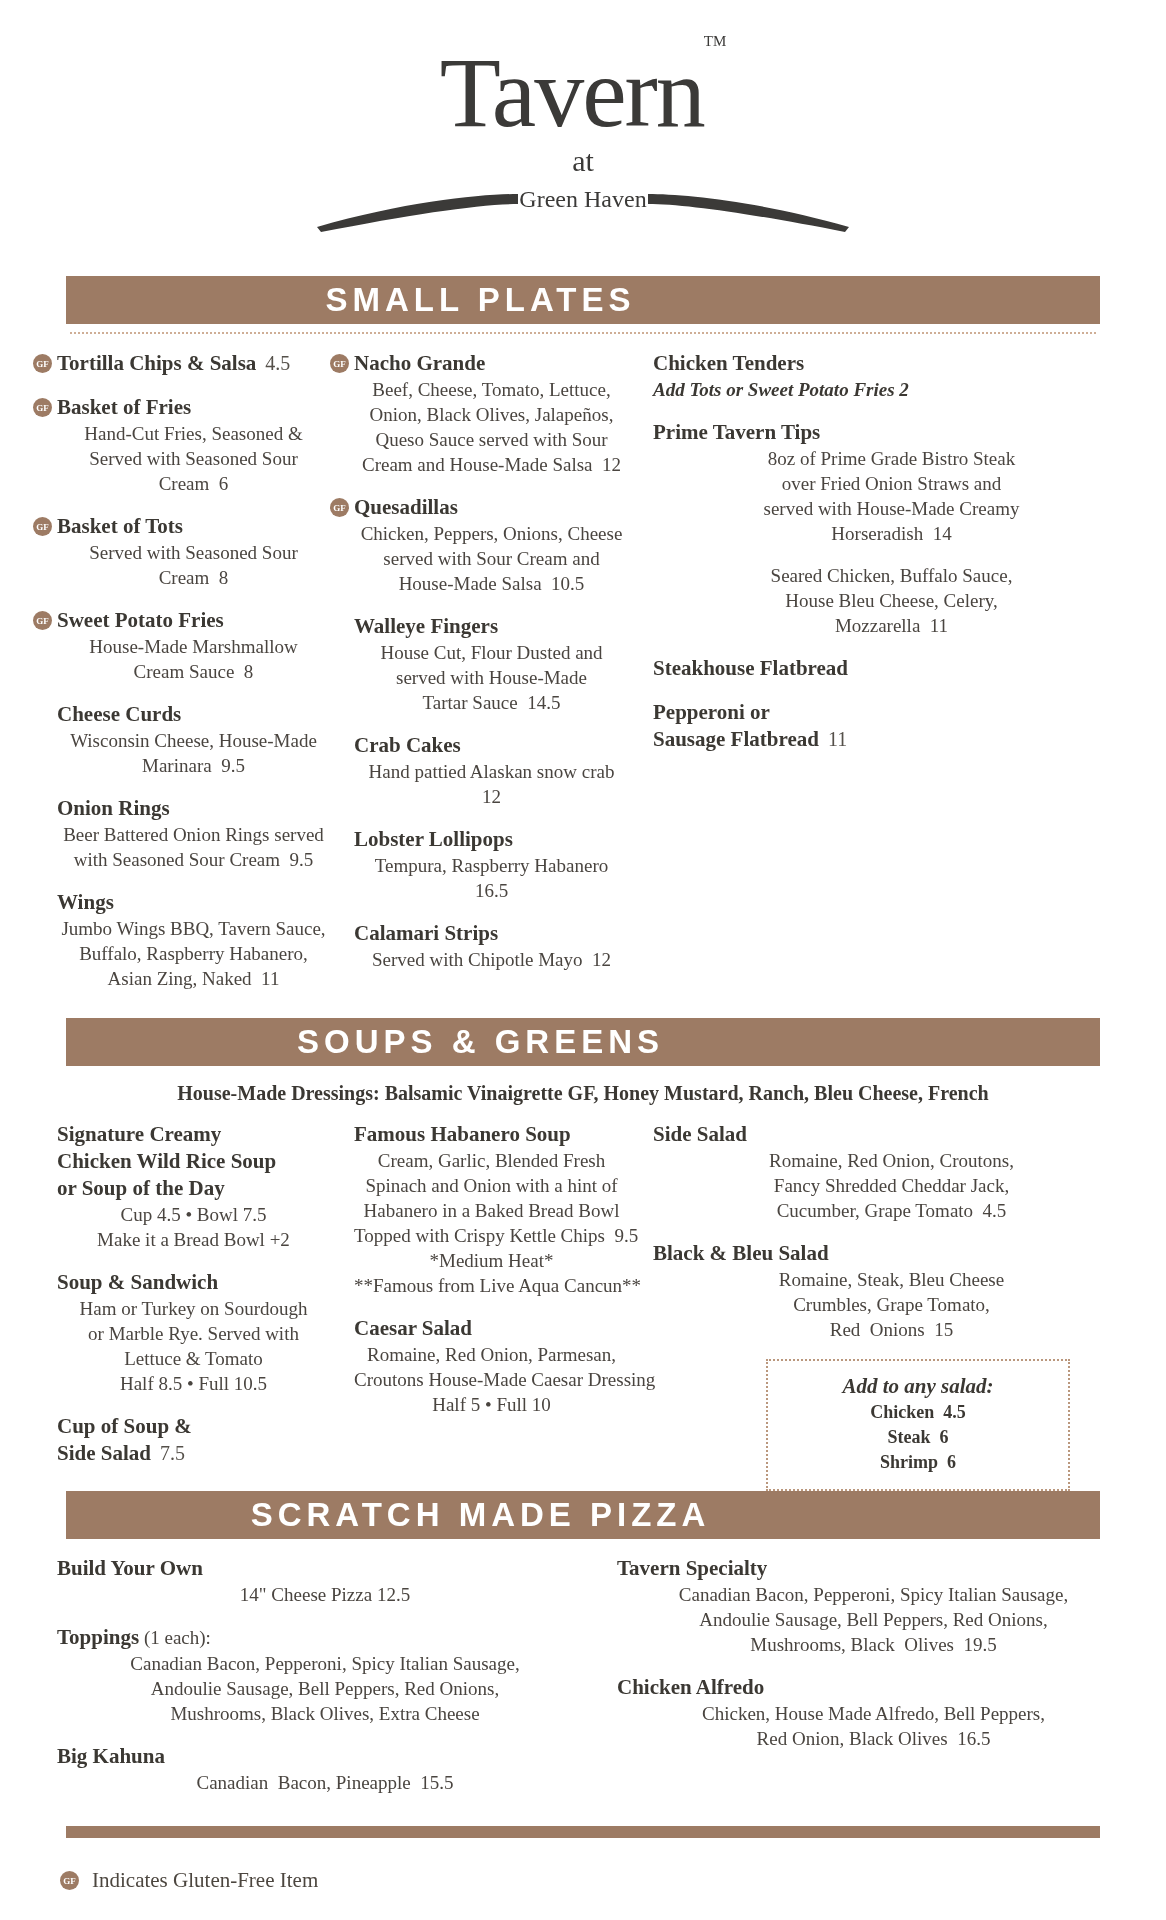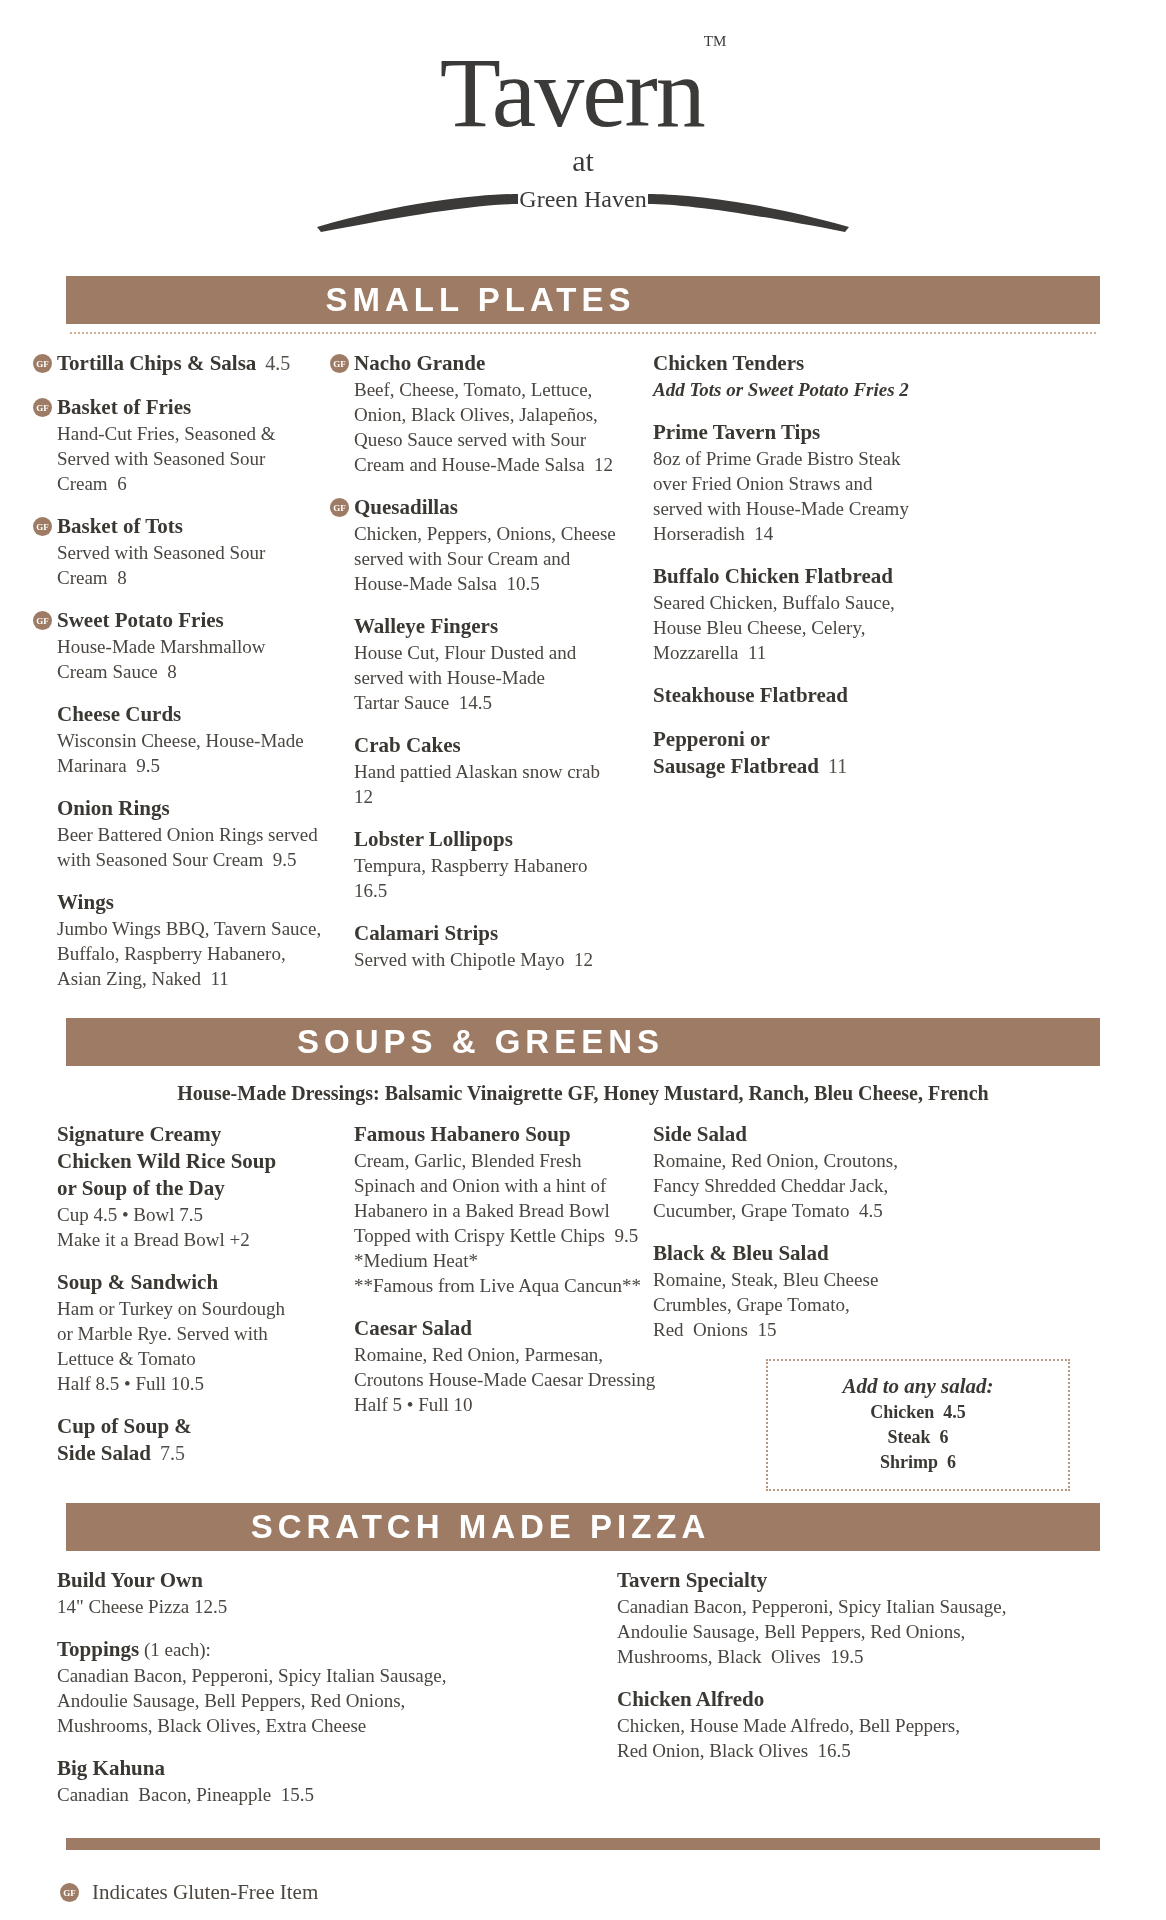--- a/index.html
+++ b/index.html
@@ -20,34 +20,34 @@
   .dotted-line{border-top:2px dotted #cfae96;margin:8px 70px 0;height:0;}
   
   .cols{display:grid;margin:16px 36px 0 33px;align-items:start;}
   .cols-3{grid-template-columns:297px 299px 1fr;}
   .cols-2{grid-template-columns:560px 1fr;}
   .item{margin-bottom:17px;position:relative;padding-left:24px;}
   .item-title{font-weight:bold;font-size:21px;line-height:27px;color:#3b3833;}
   .nm{white-space:pre-line;}
   .price{font-weight:normal;font-size:20px;color:#55504a;margin-left:9px;}
   .sfx{font-weight:normal;font-size:19px;color:#4a4540;}
-  .item-desc{font-size:19px;line-height:25px;color:#4a4540;white-space:pre;}
+  .item-desc{font-size:19px;line-height:25px;color:#4a4540;white-space:pre;text-align:center;}
   .item-note{font-style:italic;font-weight:bold;font-size:19px;line-height:25px;color:#3b3833;white-space:pre;}
   .gf{width:19px;height:19px;border-radius:50%;background:#9d7b64;color:#fff;
       font-family:"Liberation Serif",serif;font-weight:bold;font-size:9px;
       display:inline-flex;align-items:center;justify-content:center;flex:0 0 auto;}
   .item .gf{position:absolute;left:0;top:4px;}
   
   .dressings{text-align:center;font-weight:bold;font-size:20px;color:#3b3833;margin-top:16px;}
   .soups-bar{margin-top:10px;}
   .addon-box{margin-left:137px;margin-top:14px;width:264px;border:2px dotted #ba977d;
              padding:12px 18px 14px;text-align:center;}
   .addon-title{font-weight:bold;font-style:italic;font-size:21px;line-height:27px;color:#3b3833;}
   .addon-opt{font-weight:bold;font-size:18px;line-height:25px;color:#3b3833;white-space:pre;}
-  .pizza-bar{margin-top:12px;}
+  .pizza-bar{}
   
   .footer-bar{height:12px;background:#9d7b64;margin:14px 66px 0;}
   .footer-row{display:flex;justify-content:space-between;align-items:center;margin:30px 66px 0 60px;}
   .legend{display:flex;align-items:center;font-size:21px;color:#4c463f;}
   .legend .gf{margin-right:13px;}
   .gratuity{font-size:20px;color:#4c463f;}
 </style>
 </head>
 <body>
 
@@ -155,21 +155,20 @@
             <div class="item-note">Add Tots or Sweet Potato Fries 2</div>
           </div>
           <div class="item">
             <div class="item-title"><span class="nm">Prime Tavern Tips</span></div>
             <div class="item-desc">8oz of Prime Grade Bistro Steak
 over Fried Onion Straws and
 served with House-Made Creamy
 Horseradish  14</div>
           </div>
           <div class="item">
-            <div class="item-title"><span class="nm">Buffalo Chicken Flatbread</span></div>
             <div class="item-desc">Seared Chicken, Buffalo Sauce,
 House Bleu Cheese, Celery,
 Mozzarella  11</div>
           </div>
           <div class="item">
             <div class="item-title"><span class="nm">Steakhouse Flatbread</span></div>
           </div>
           <div class="item">
             <div class="item-title"><span class="nm">Pepperoni or
 Sausage Flatbread</span><span class="price">11</span></div>

